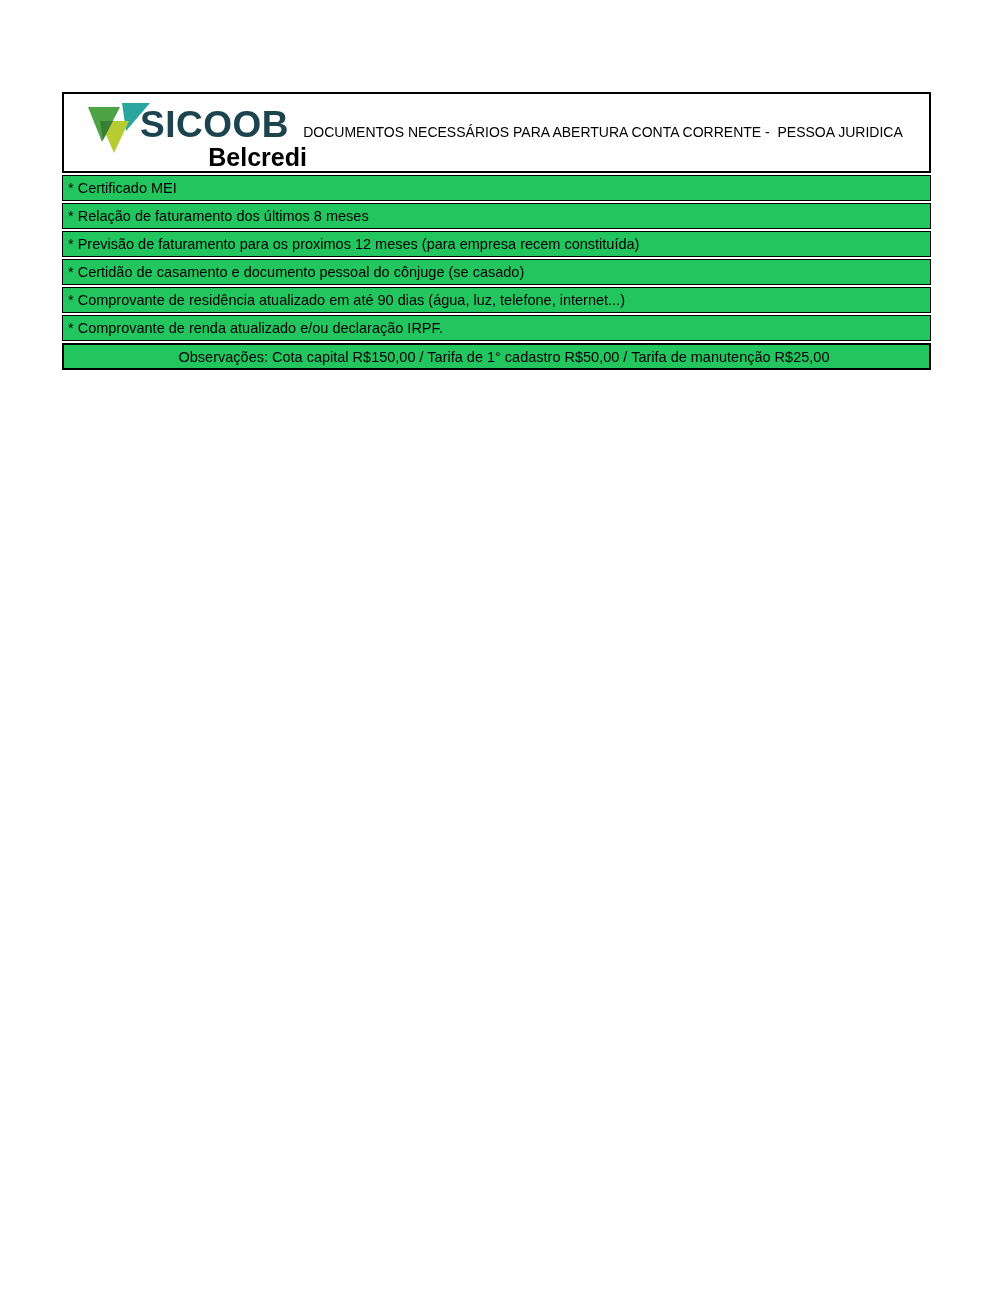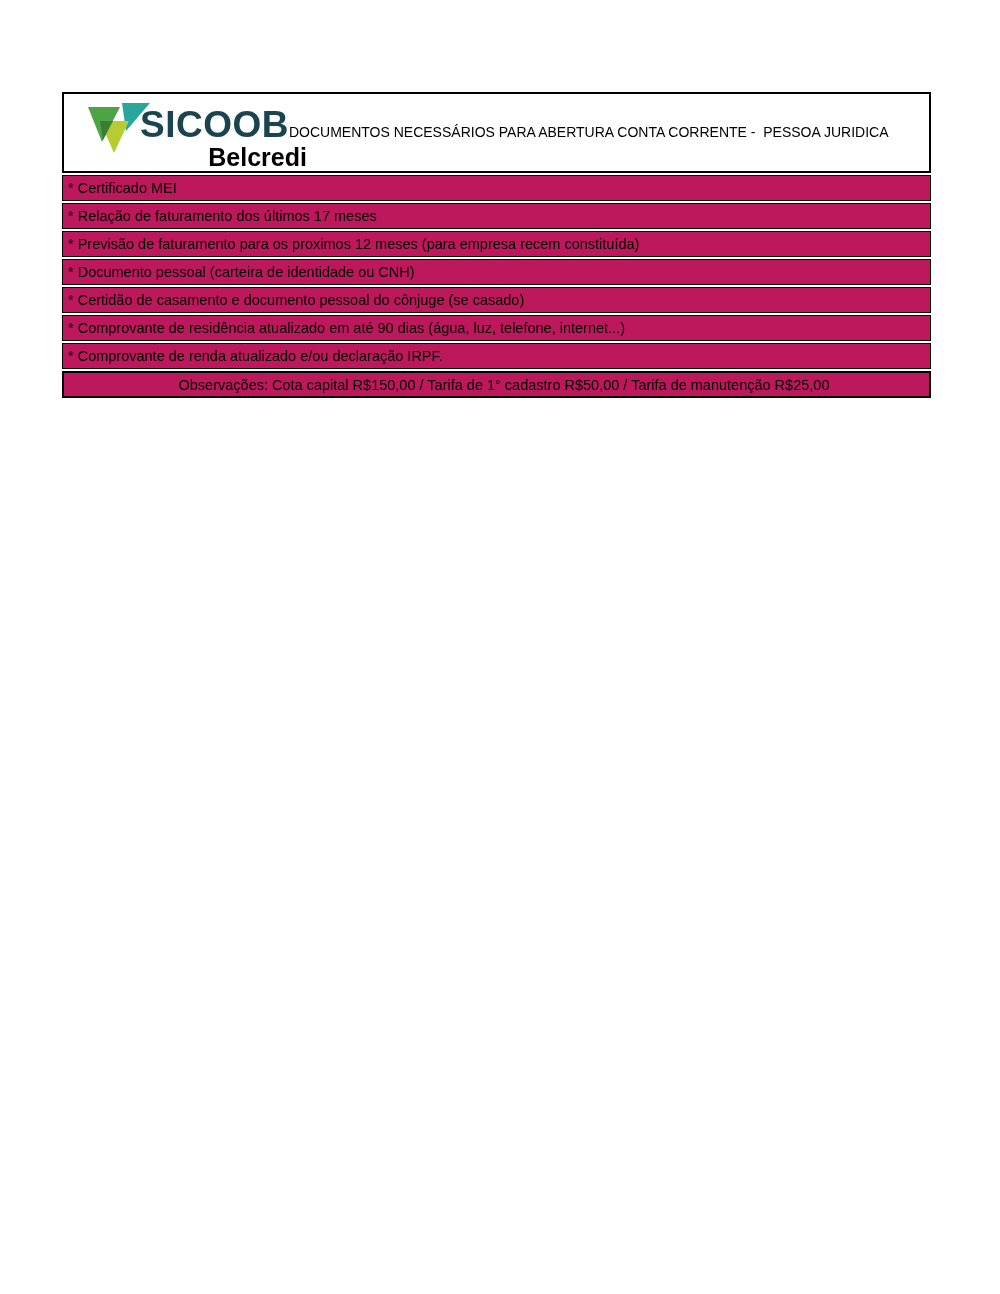--- a/index.html
+++ b/index.html
@@ -58,37 +58,37 @@
   }
   .subbrand {
     font-size: 25px;
     font-weight: bold;
     line-height: 26px;
     margin-right: -18px;
     color: #000000;
   }
   .title {
     flex: 1 1 auto;
-    text-align: left;
+    text-align: center;
     font-size: 14px;
     line-height: 21px;
     padding-right: 12px;
     align-self: center;
   }
   .title div { white-space: pre; }
   
   .row {
     border: 1px solid #000000;
     height: 26px;
     margin-top: 2px;
     display: flex;
     align-items: center;
     padding-left: 5px;
     font-size: 14.5px;
-    background: #be185d;
+    background: #22c55e;
   }
   .row.obs {
     border-width: 2px;
     height: 27px;
     justify-content: center;
     padding-left: 15px;
   }
 </style>
 </head>
 <body>
@@ -111,27 +111,24 @@
       </div>
       <div class="title">
         <div>DOCUMENTOS NECESSÁRIOS PARA ABERTURA CONTA CORRENTE -  PESSOA JURIDICA</div>
       </div>
     </div>
 
     <div class="row">
       <span>* Certificado MEI</span>
     </div>
     <div class="row">
-      <span>* Relação de faturamento dos últimos 17 meses</span>
+      <span>* Relação de faturamento dos últimos 8 meses</span>
     </div>
     <div class="row">
       <span>* Previsão de faturamento para os proximos 12 meses (para empresa recem constituída)</span>
-    </div>
-    <div class="row">
-      <span>* Documento pessoal (carteira de identidade ou CNH)</span>
     </div>
     <div class="row">
       <span>* Certidão de casamento e documento pessoal do cônjuge (se casado)</span>
     </div>
     <div class="row">
       <span>* Comprovante de residência atualizado em até 90 dias (água, luz, telefone, internet...)</span>
     </div>
     <div class="row">
       <span>* Comprovante de renda atualizado e/ou declaração IRPF.</span>
     </div>

